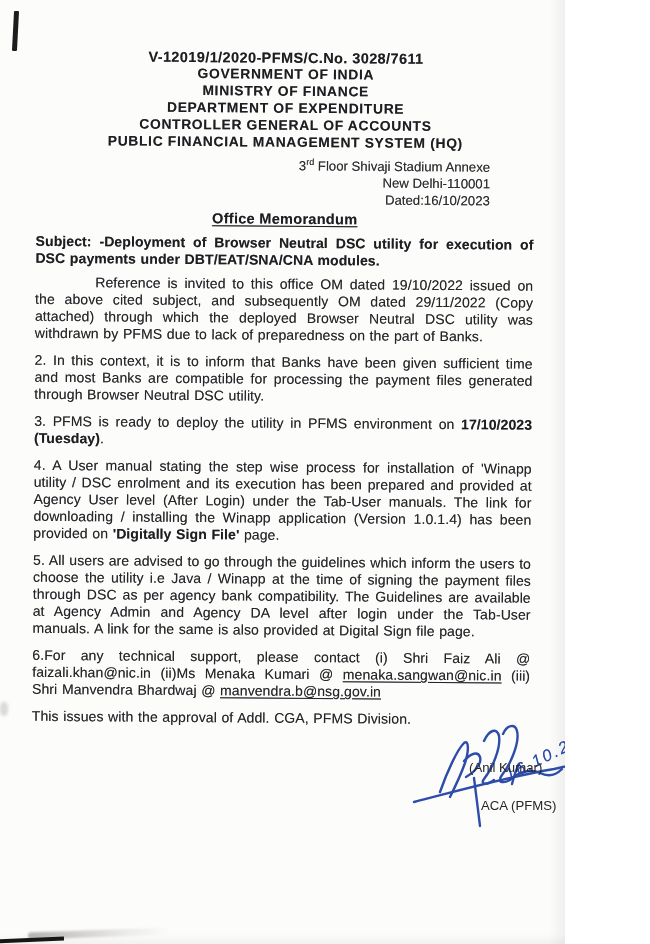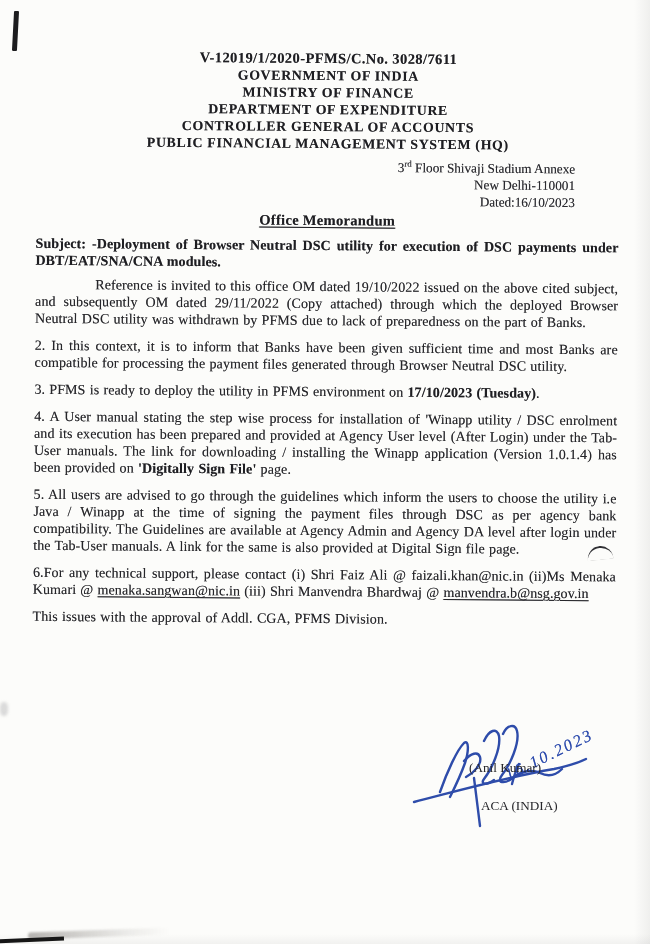--- a/index.html
+++ b/index.html
@@ -1,19 +1,19 @@
 <!DOCTYPE html>
 <html><head>
 <meta charset="utf-8">
 <style>
   html,body { margin:0; padding:0; background:#ffffff; }
   .page {
-    position:relative; width:650px; height:944px; overflow:hidden;
+    position:relative; width:565px; height:944px; overflow:hidden;
     background:#fcfcfa;
-    font-family:Liberation Serif, serif;
+    font-family:Liberation Sans, sans-serif;
     color:#26262a;
   }
   
   .edge-shadow-right { position:absolute; right:0; top:0; width:16px; height:100%;
     background:linear-gradient(to left, rgba(70,70,75,0.07), rgba(70,70,75,0)); }
   .edge-shadow-bottom { position:absolute; left:0; bottom:0; width:100%; height:10px;
     background:linear-gradient(to top, rgba(70,70,75,0.06), rgba(70,70,75,0)); }
 
   .doc-content {
     position:absolute; inset:0; box-sizing:border-box;
@@ -112,21 +112,21 @@
         <path d="M38,76 C45,56 55,34 62,27 C67,23 67,35 63,47 C58,61 52,73 48,81"></path>
         <path d="M62,45 C69,37 76,35 78,41 C80,48 72,57 64,61"></path>
         <path d="M82,25 C87,14 95,11 97,20 C99,32 90,53 82,63 C78,68 84,70 92,64"></path>
         <path d="M101,18 C105,9 113,7 115,15 C118,27 108,49 100,59 C94,67 102,69 112,61 C120,55 130,53 138,57 C146,61 154,59 160,53"></path>
         <path d="M72,62 C74,77 76,94 78,110"></path>
         <path d="M110,68 C112,60 114,54 117,48"></path>
       </g>
     </svg>
     <span class="sig-date">16.10.2023</span>
     <span class="sig-name">(Anil Kumar)</span>
-    <span class="sig-desig">ACA (INDIA)</span>
+    <span class="sig-desig">ACA (PFMS)</span>
   </div>
 
   <div class="art-topleft"></div>
   <div class="art-arc"></div>
   <div class="art-leftsmudge"></div>
   <div class="art-bottomsmudge"></div>
   <div class="art-bottomline"></div>
 
 </div>
 

